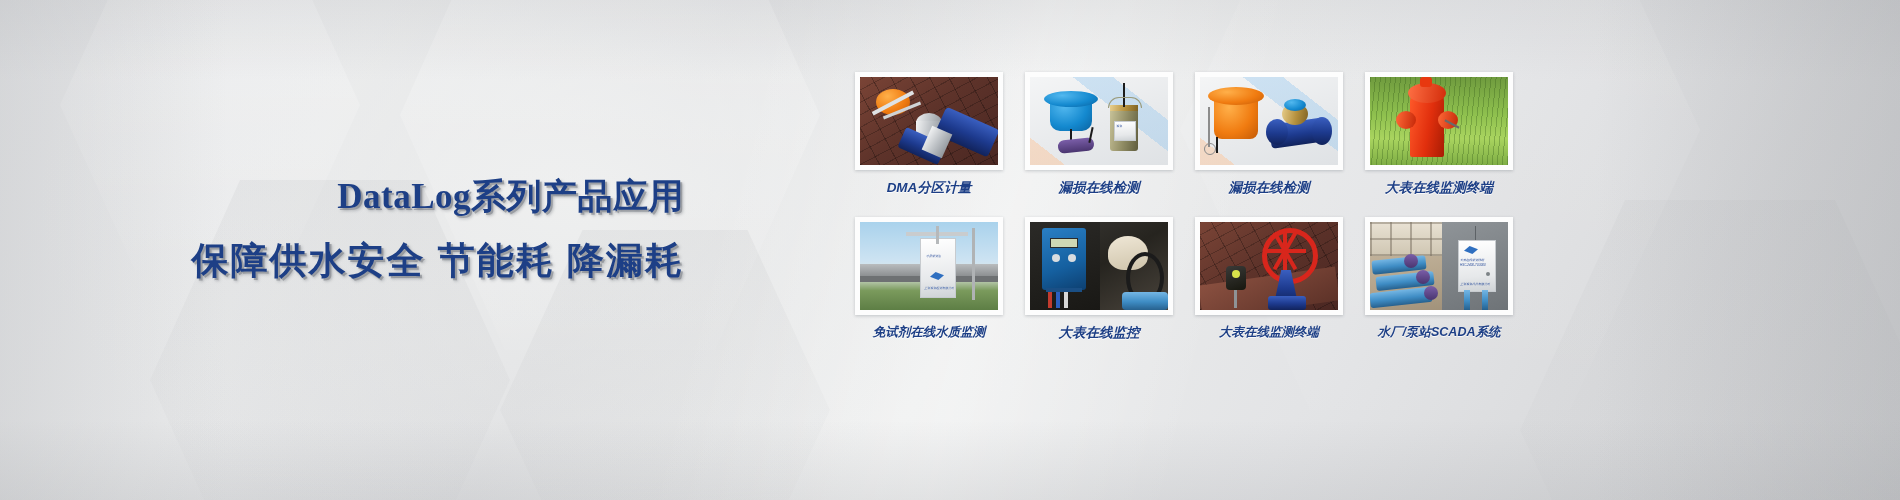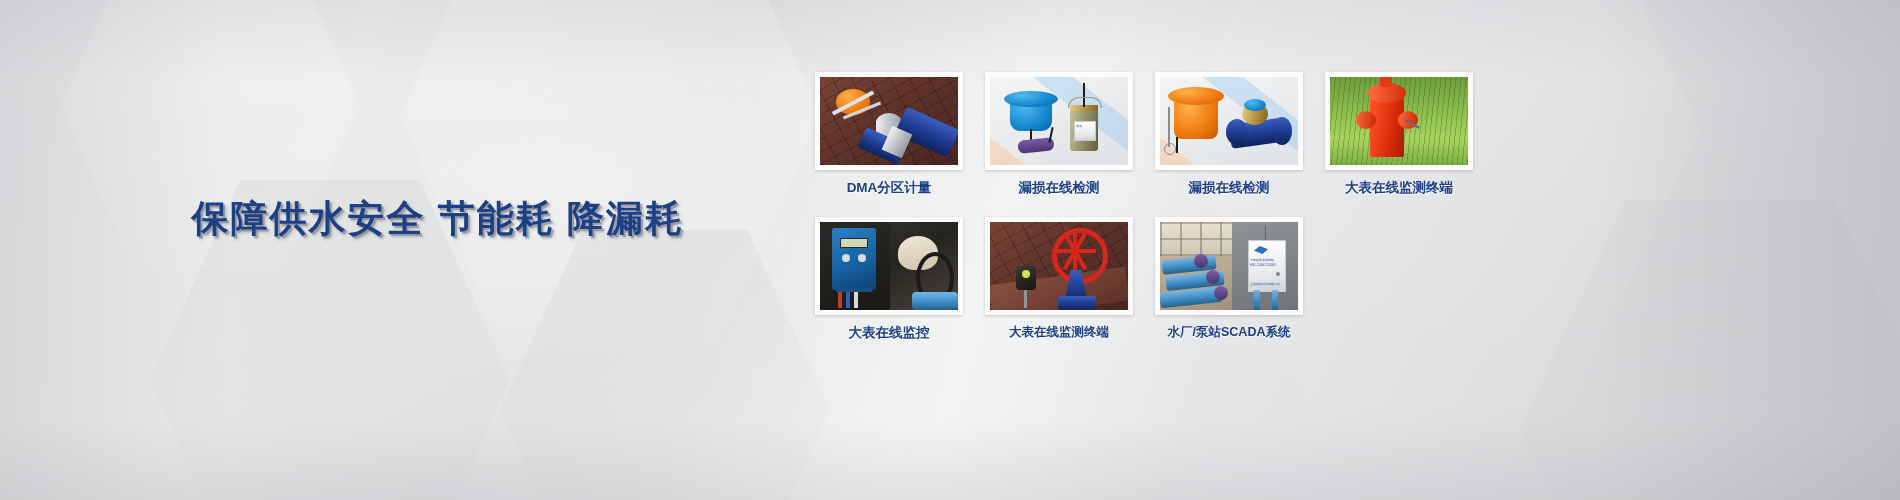--- a/index.html
+++ b/index.html
@@ -43,23 +43,23 @@
   .hl-line{
     color:#1d3f86;font-weight:bold;white-space:nowrap;
     text-shadow:2px 2px 0 rgba(120,124,132,.55), 3px 3px 3px rgba(90,94,102,.35);
     letter-spacing:.5px;
   }
   .hl1{font-family:"Liberation Serif","DejaVu Serif",serif;font-size:35px;line-height:42px;}
   .hl2{font-size:37px;line-height:44px;margin-top:21px;letter-spacing:2px;}
 
   
   .grid{
-    position:absolute;left:815px;top:72px;
+    position:absolute;left:855px;top:72px;
     display:grid;grid-template-columns:repeat(4,148px);
-    column-gap:22px;row-gap:9px;
+    column-gap:22px;row-gap:9px;font-style:italic;
   }
   .card{display:flex;flex-direction:column;align-items:center;width:148px;}
   .frame{
     width:148px;height:98px;box-sizing:border-box;
     background:#fdfdfd;padding:5px;
     box-shadow:0 1px 3px rgba(90,95,105,.30);
   }
   .photo{width:138px;height:88px;position:relative;overflow:hidden;display:block;}
   .cap{
     margin-top:9px;margin-bottom:11px;
@@ -117,20 +117,21 @@
   <div class="wm hex" style="left:60px;top:-60px;width:300px;height:330px;"></div>
   <div class="wm hex dk" style="left:150px;top:180px;width:360px;height:400px;"></div>
   <div class="wm hex" style="left:400px;top:-120px;width:420px;height:470px;"></div>
   <div class="wm hex dk" style="left:500px;top:230px;width:330px;height:360px;"></div>
   <div class="wm hex" style="left:1180px;top:-150px;width:520px;height:560px;opacity:.30;"></div>
   <div class="wm hex dk" style="left:1520px;top:200px;width:420px;height:460px;opacity:.35;"></div>
   <div class="sheen"></div>
   <div class="vign"></div>
 
   <div class="headline">
+    <div class="hl-line hl1">DataLog系列产品应用</div>
     <div class="hl-line hl2">保障供水安全 节能耗 降漏耗</div>
   </div>
 
   <div class="grid">
 
     <div class="card">
       <div class="frame">
         <span class="photo">
           <span class="p-ground brick"></span>
           <span class="ob orange-cap round" style="left:16px;top:12px;width:34px;height:26px;"></span>
@@ -193,20 +194,37 @@
           <span class="ob round" style="left:38px;top:6px;width:38px;height:20px;background:linear-gradient(100deg,#ff7044,#d22c0b);"></span>
           <span class="ob round" style="left:26px;top:34px;width:20px;height:18px;background:linear-gradient(100deg,#ff6a38,#c52708);"></span>
           <span class="ob round" style="left:68px;top:34px;width:20px;height:18px;background:linear-gradient(100deg,#ff6a38,#c52708);"></span>
           <span class="ob" style="left:50px;top:0px;width:12px;height:10px;background:#e8380f;border-radius:3px;"></span>
           <span class="ob" style="left:74px;top:46px;width:16px;height:2px;background:#6a6a6a;transform:rotate(28deg);"></span>
         </span>
       </div>
       <div class="cap">大表在线监测终端</div>
     </div>
 
+    <div class="card">
+      <div class="frame">
+        <span class="photo">
+          <span class="p-ground sky"></span>
+          <span class="ob" style="left:0;top:42px;width:138px;height:12px;background:linear-gradient(180deg,#b9bcbe,#8d9092);"></span>
+          <span class="ob" style="left:0;top:54px;width:138px;height:6px;background:#6e7173;"></span>
+          <span class="ob white-box" style="left:60px;top:16px;width:34px;height:58px;"></span>
+          <span class="ob" style="left:46px;top:10px;width:62px;height:4px;background:#c9ccce;"></span>
+          <span class="ob" style="left:76px;top:4px;width:3px;height:18px;background:#b6b9bb;"></span>
+          <span class="ob" style="left:112px;top:6px;width:3px;height:72px;background:#b0b3b5;"></span>
+          <span class="micro" style="left:66px;top:32px;">水质监测点</span>
+          <span class="micro" style="left:64px;top:64px;color:#3a5ea8;">上海瀚海检测有限公司</span>
+          <span class="ob" style="left:70px;top:50px;width:14px;height:8px;background:#2f6fc0;clip-path:polygon(0 60%,40% 0,100% 40%,60% 100%);"></span>
+        </span>
+      </div>
+      <div class="cap sm">免试剂在线水质监测</div>
+    </div>
 
     <div class="card">
       <div class="frame">
         <span class="photo">
           <span class="p-ground dark"></span>
           <span class="ob" style="left:0;top:0;width:70px;height:88px;background:linear-gradient(160deg,#2b2a27,#191815);"></span>
           <span class="ob" style="left:12px;top:6px;width:44px;height:62px;background:linear-gradient(160deg,#2a7fc4,#1560a0 60%,#0d3f70);border-radius:3px;"></span>
           <span class="ob" style="left:20px;top:16px;width:26px;height:8px;background:#cfd8b4;border:1px solid #2a2a2a;"></span>
           <span class="ob round" style="left:22px;top:32px;width:8px;height:8px;background:#d9dde0;"></span>
           <span class="ob round" style="left:38px;top:32px;width:8px;height:8px;background:#d9dde0;"></span>

